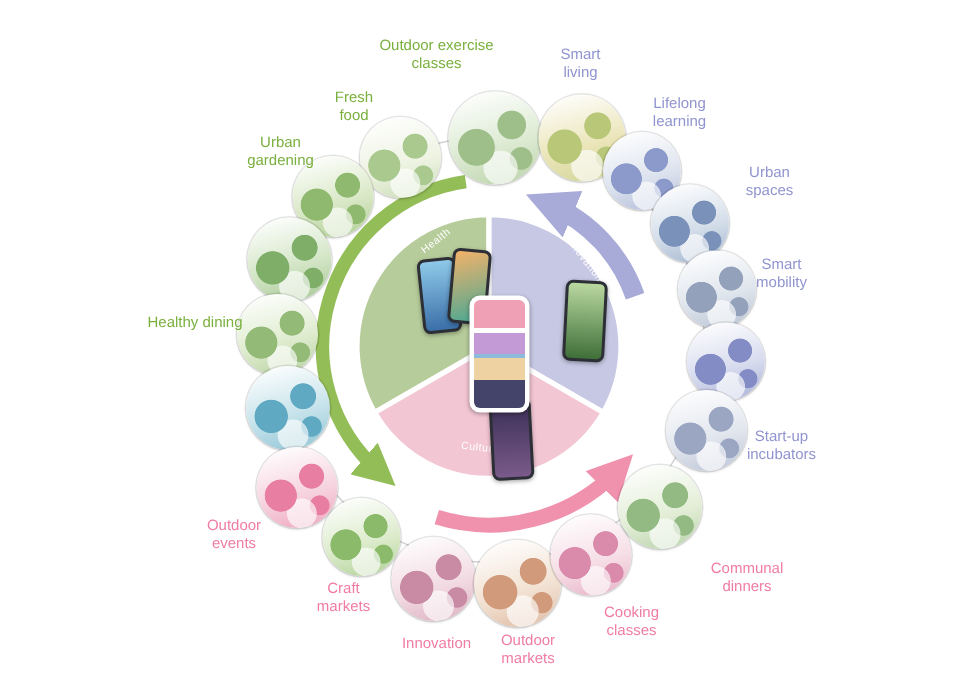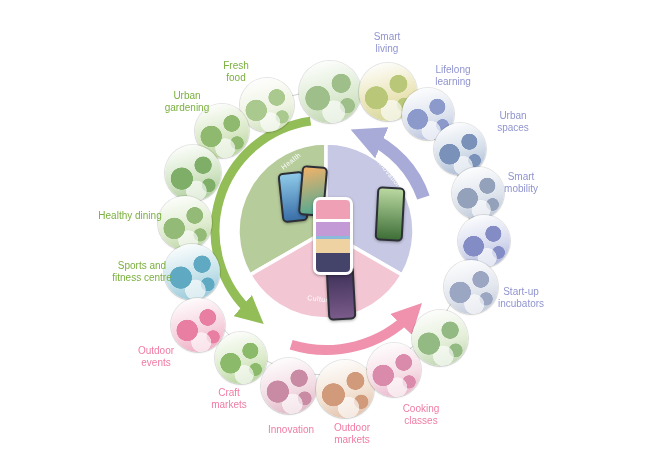--- a/index.html
+++ b/index.html
@@ -96,34 +96,34 @@
       <div class="screen"></div>
     </div>
   <div class="phone phone-dark phk">
       <div class="screen"></div>
     </div>
   <div class="phone phone-white phc">
       <div class="screen"></div>
     </div>
 
   <div class="thumb" style="left: 299px; top: 61px; width: 62px; height: 62px; --a: #dcead2; --b: #9fbf8a;"></div>
+  <div class="label lh" style="left:291px;top:37px;width:84px">Outdoor exercise classes</div>
 
   <div class="thumb" style="left: 240px; top: 78px; width: 54px; height: 54px; --a: #eef3e2; --b: #a9c98f;"></div>
   <div class="label lh" style="left:236px;top:72px;width:34px">Fresh food</div>
 
   <div class="thumb" style="left: 195px; top: 104px; width: 54px; height: 54px; --a: #d9e8c6; --b: #8fb96e;"></div>
   <div class="label lh" style="left:187px;top:102px;width:50px">Urban gardening</div>
 
   <div class="thumb" style="left: 165px; top: 145px; width: 56px; height: 56px; --a: #d2e5c5; --b: #7fae69;"></div>
 
   <div class="thumb" style="left: 158px; top: 196px; width: 54px; height: 54px; --a: #dfeccf; --b: #93ba77;"></div>
   <div class="label lh" style="left:130px;top:216px;width:76px">Healthy dining</div>
 
   <div class="thumb" style="left: 164px; top: 244px; width: 56px; height: 56px; --a: #c5e2ea; --b: #5fa9c2;"></div>
-  <div class="label lh" style="left:142px;top:272px;width:68px">Sports and fitness centre</div>
 
   <div class="thumb" style="left: 359px; top: 63px; width: 58px; height: 58px; --a: #ebe5b9; --b: #b9c779;"></div>
   <div class="label li" style="left:387px;top:43px;width:34px">Smart living</div>
 
   <div class="thumb" style="left: 402px; top: 88px; width: 52px; height: 52px; --a: #dde3ee; --b: #8b9aca;"></div>
   <div class="label li" style="left:453px;top:76px;width:44px">Lifelong learning</div>
 
   <div class="thumb" style="left: 434px; top: 123px; width: 52px; height: 52px; --a: #d3dde9; --b: #7a92ba;"></div>
   <div class="label li" style="left:513px;top:122px;width:38px">Urban spaces</div>
 
@@ -144,14 +144,15 @@
   <div class="thumb" style="left: 261px; top: 358px; width: 56px; height: 56px; --a: #f2dbe3; --b: #c98aa3;"></div>
   <div class="label lc" style="left:291px;top:430px;width:60px">Innovation</div>
 
   <div class="thumb" style="left: 316px; top: 360px; width: 58px; height: 58px; --a: #f2e2d3; --b: #d19a7b;"></div>
   <div class="label lc" style="left:352px;top:434px;width:44px">Outdoor markets</div>
 
   <div class="thumb" style="left: 367px; top: 343px; width: 54px; height: 54px; --a: #f6dee6; --b: #da8bab;"></div>
   <div class="label lc" style="left:421px;top:415px;width:44px">Cooking classes</div>
 
   <div class="thumb" style="left: 412px; top: 310px; width: 56px; height: 56px; --a: #e3eed7; --b: #93ba83;"></div>
+  <div class="label lc" style="left:498px;top:386px;width:56px">Communal dinners</div>
 
 </div>
 
 </body></html>

